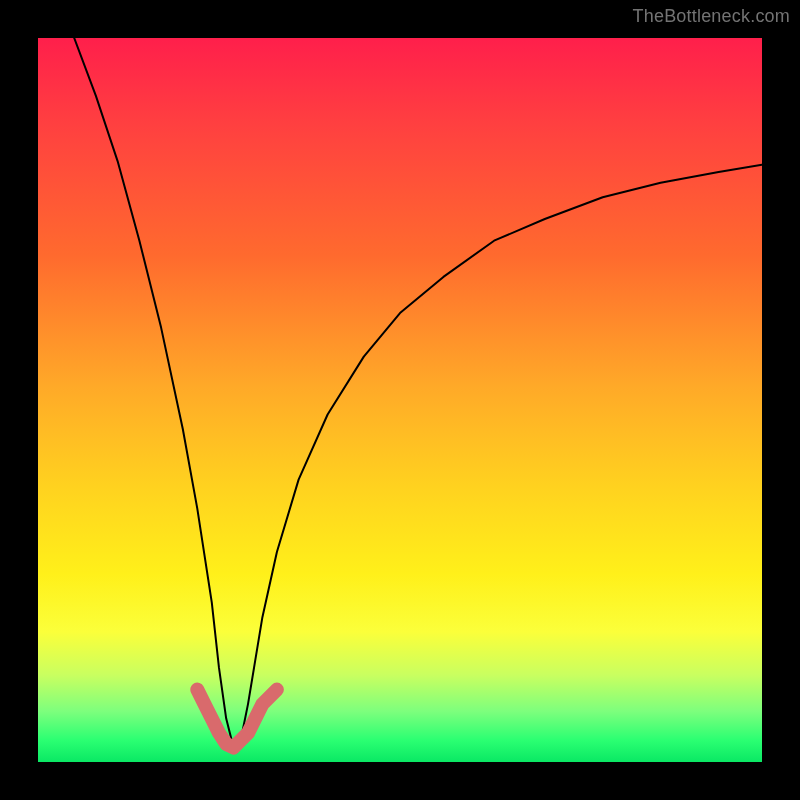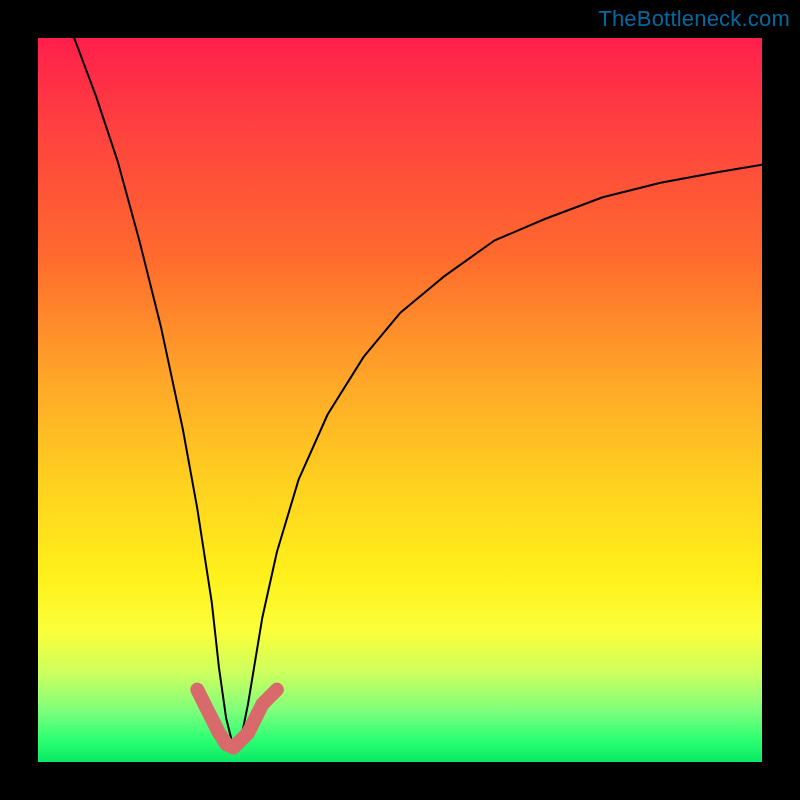--- a/index.html
+++ b/index.html
@@ -38,22 +38,22 @@
       #c9ff60 88%,
       #7dff7d 93%,
       #2bff72 97%,
       #0ae864 100%
     );
   }
   .watermark {
     position: absolute;
     top: 6px;
     right: 10px;
-    color: #0369a1;
-    font-size: 22px;
+    color: #737373;
+    font-size: 18px;
     font-weight: 500;
     letter-spacing: 0.2px;
     user-select: none;
   }
   svg {
     position: absolute;
     left: 0;
     top: 0;
   }
 </style>

